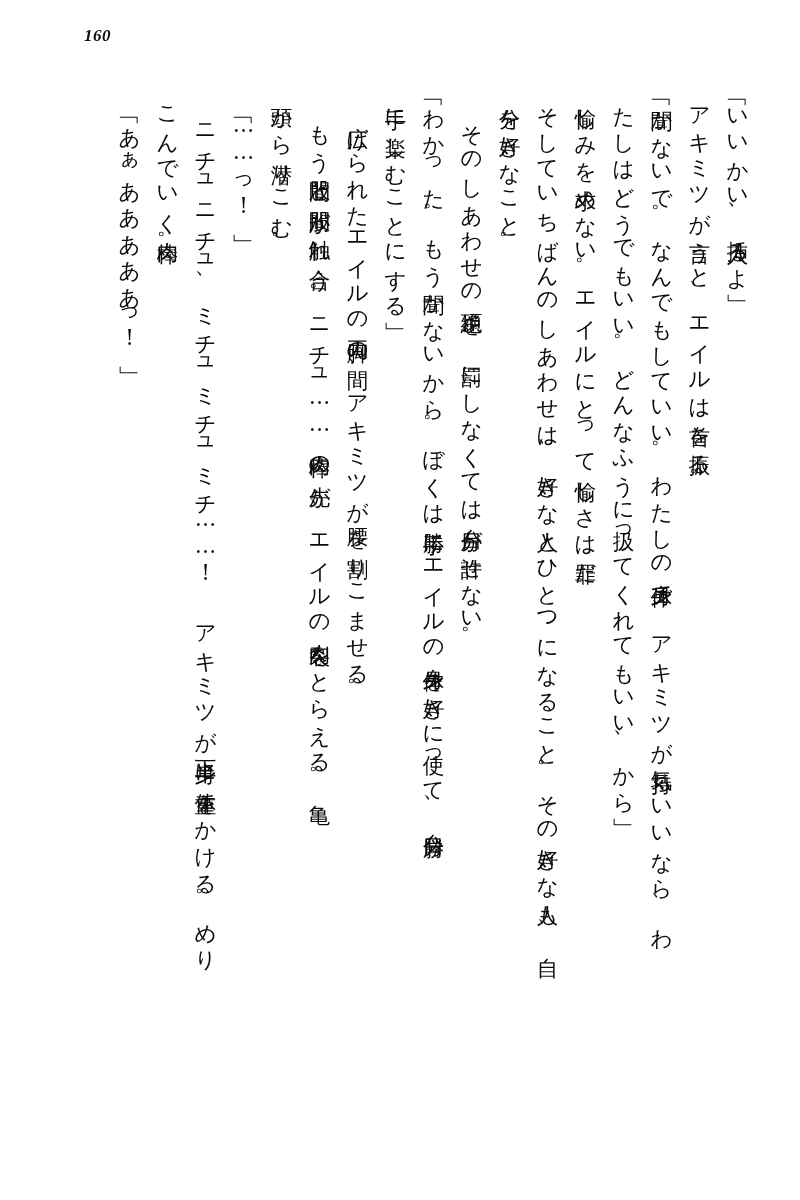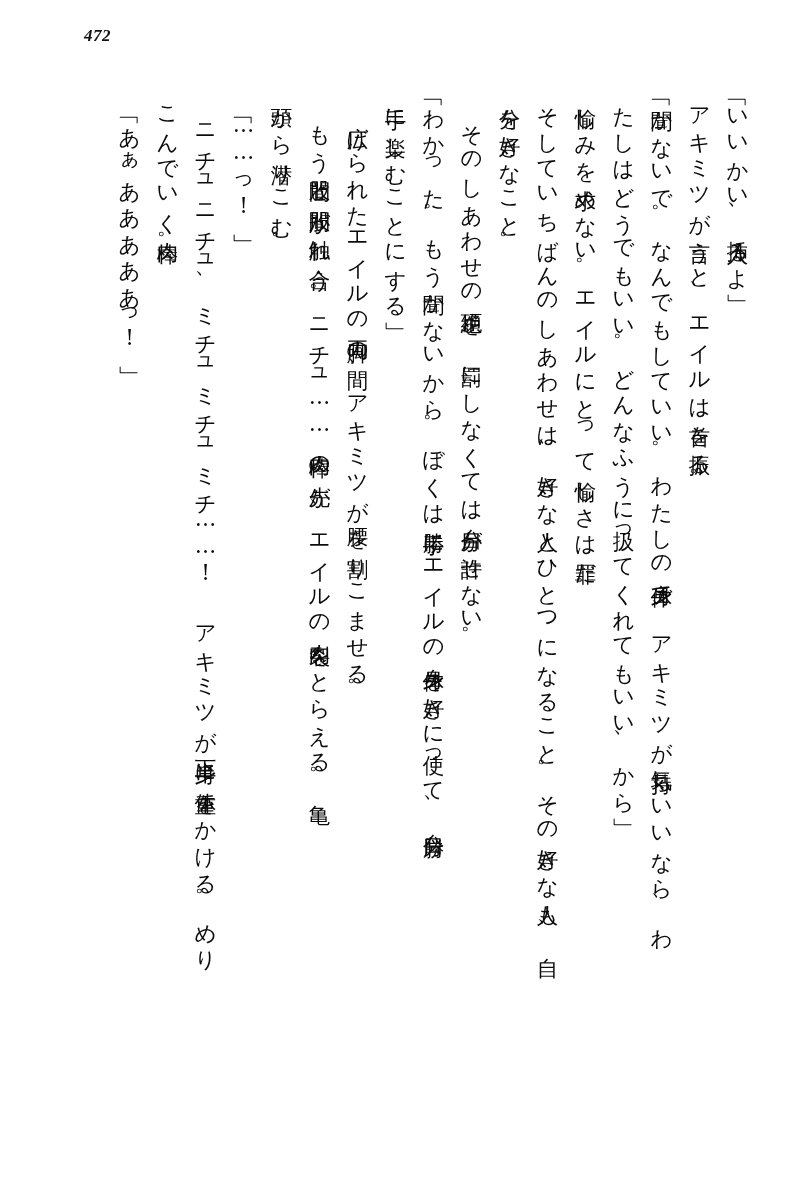--- a/index.html
+++ b/index.html
@@ -66,21 +66,21 @@
   }
 
   
   .col.pad-1 { padding-top: 18px; }
 </style>
 </head>
 <body>
 
 <div class="page">
 
-  <div class="page-number">472</div>
+  <div class="page-number">160</div>
 
   <div class="text-block">
     <div class="col">「いいかい、挿入るよ」</div>
     <div class="col">アキミツが言うと、エイルは首を振る。</div>
     <div class="col">「聞かないで。なんでもしていい。わたしの身体で、アキミツが気持ちいいなら、わ</div>
     <div class="col">たしはどうでもいい。どんなふうに扱ってくれてもいい、から」</div>
     <div class="col">愉しみを求めない。エイルにとって愉しさは罪だ。</div>
     <div class="col">そしていちばんのしあわせは、好きな人とひとつになること。その好きな人も、自</div>
     <div class="col">分を好きなこと。</div>
     <div class="col pad-1">そのしあわせの絶頂を、罰にしなくては自分が許せない。</div>

